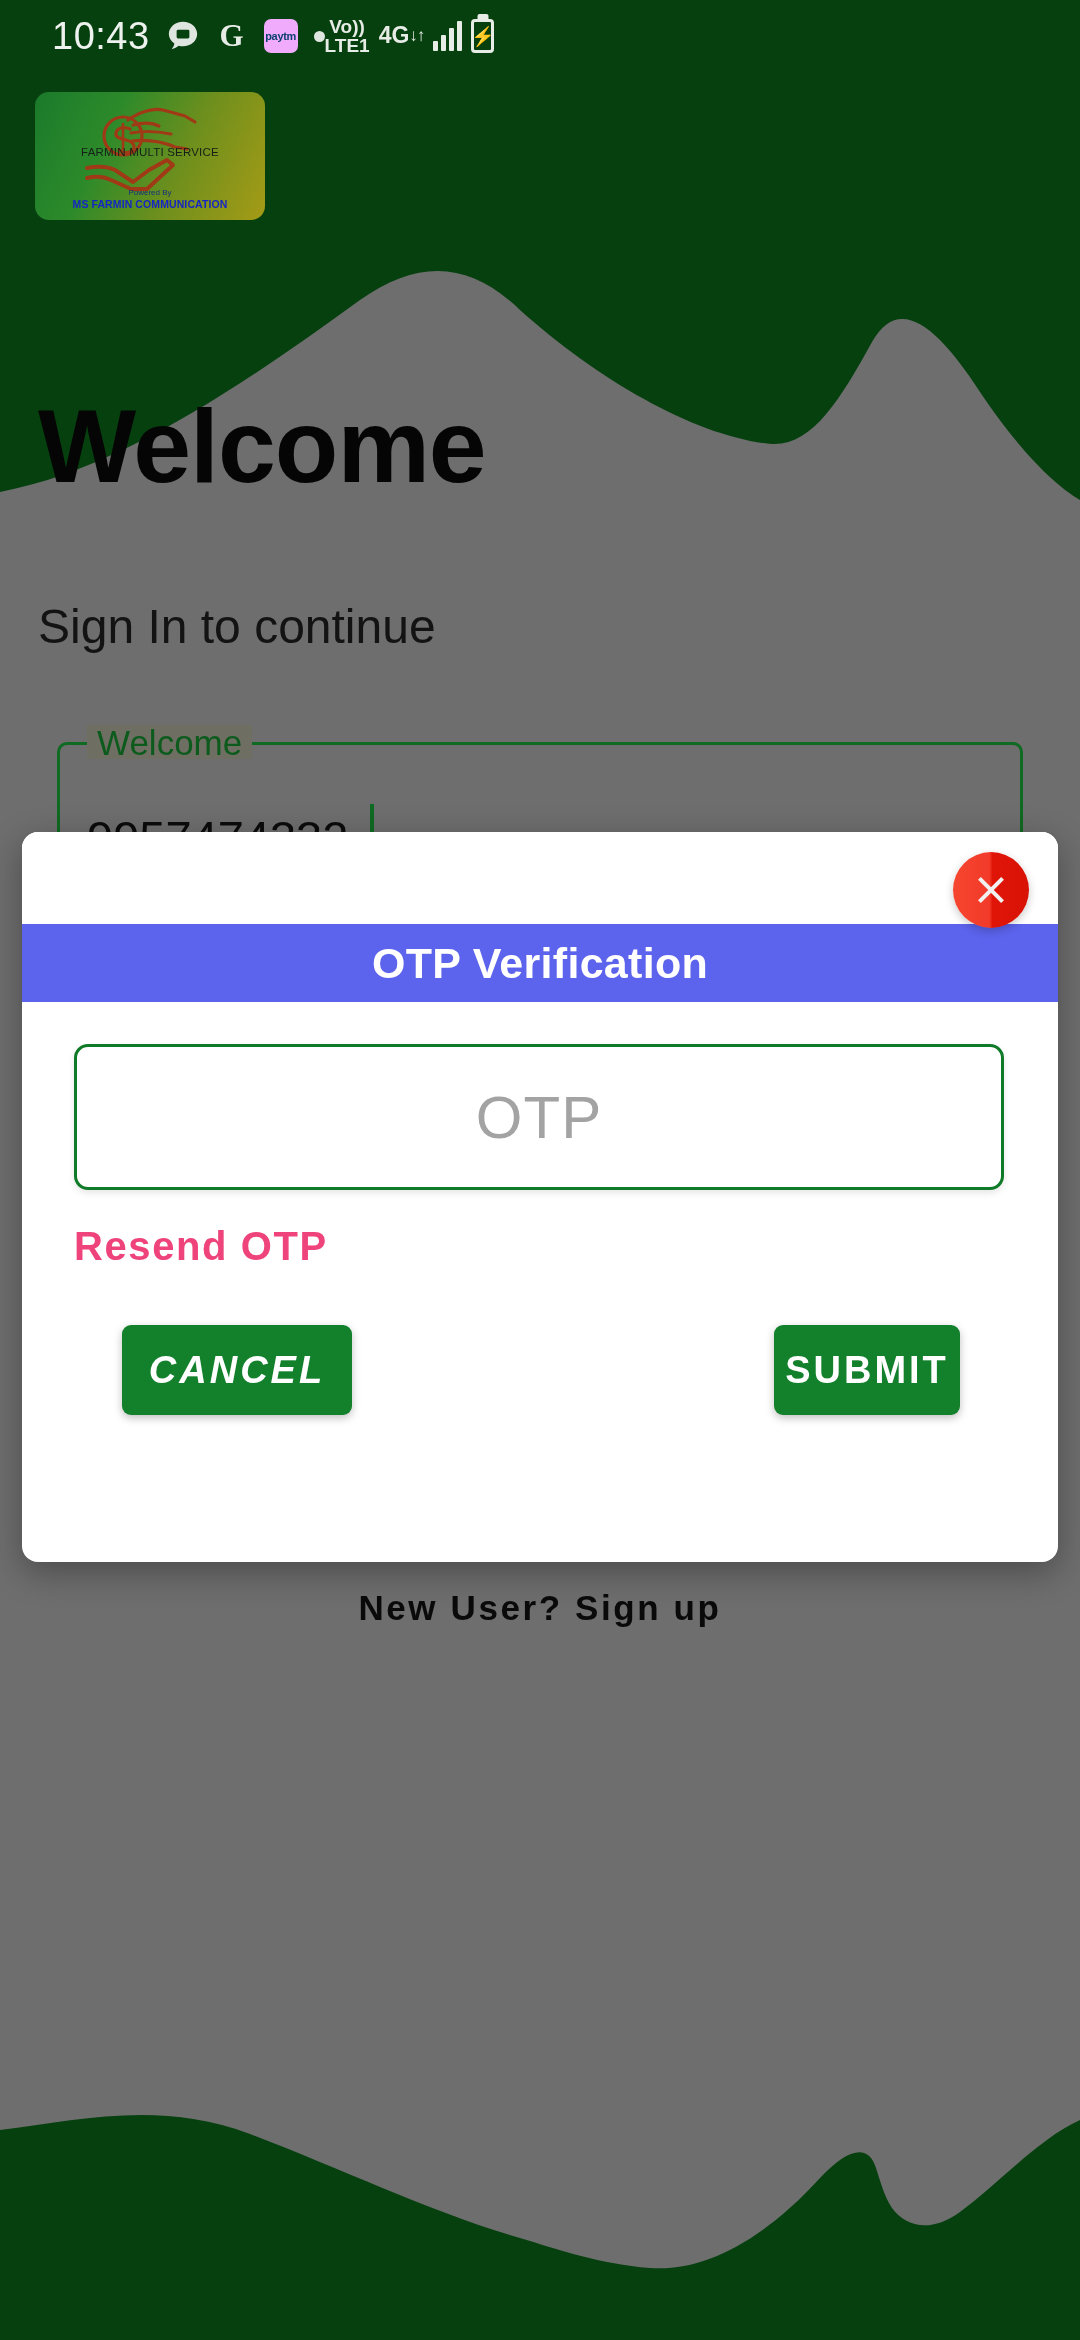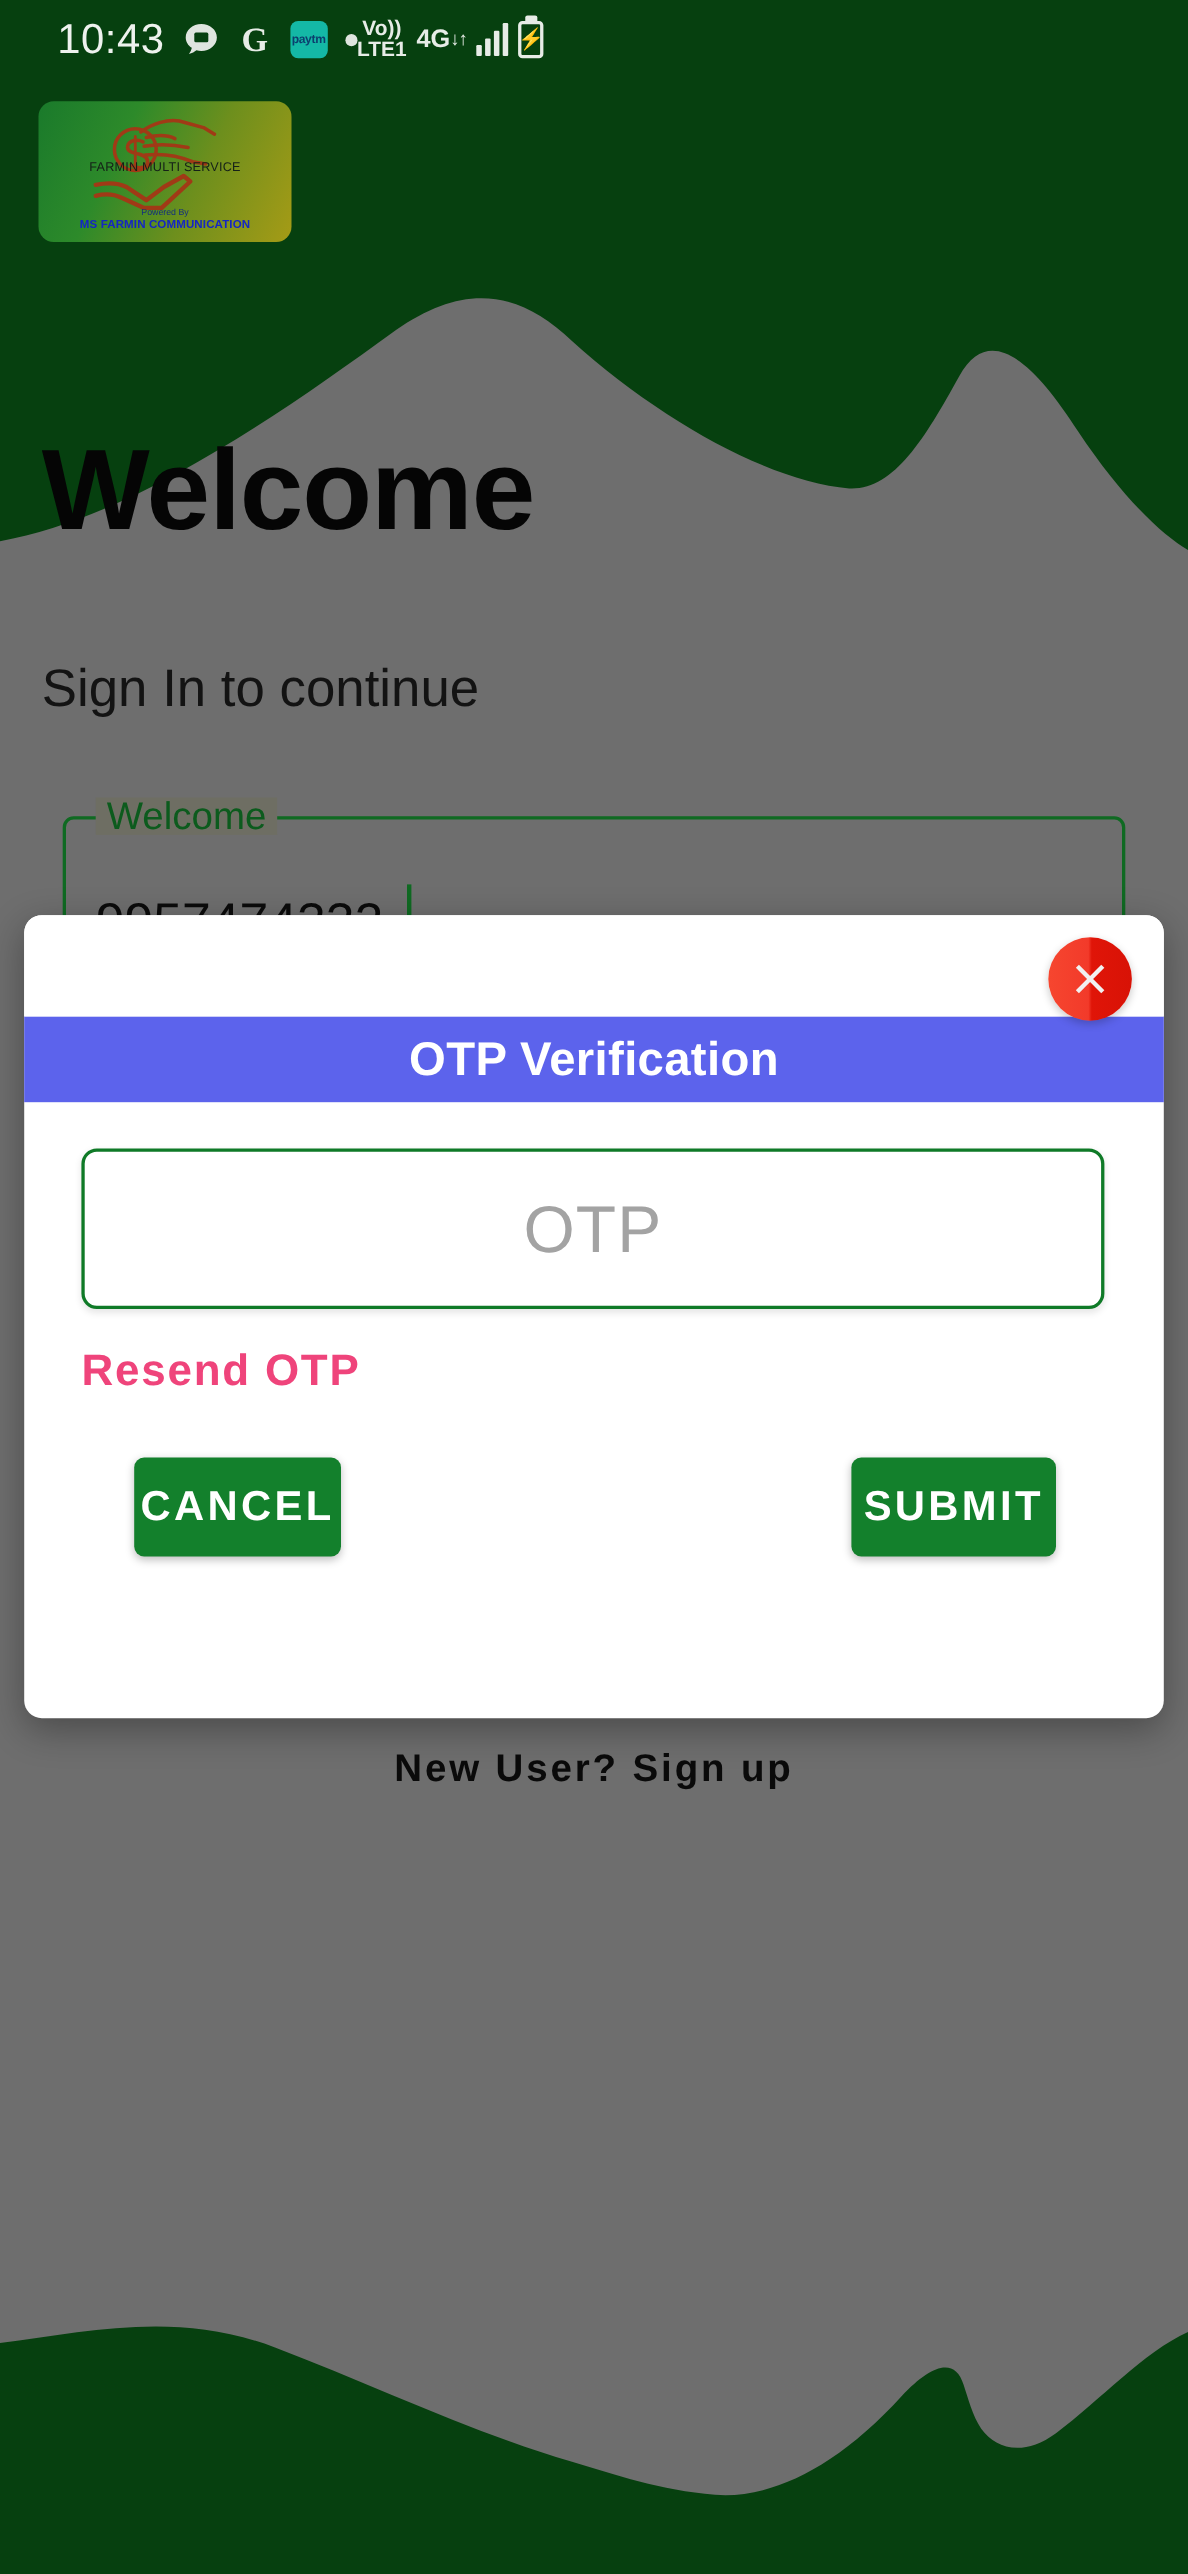--- a/index.html
+++ b/index.html
@@ -20,21 +20,21 @@
     position:absolute; top:0; left:0; width:1080px; height:72px;
     display:flex; align-items:center; 
     padding:0 26px 0 52px; color:#e7ece7; z-index:6;
   }
   .sb-left { display:flex; align-items:center; gap:16px; }
   .sb-time { font-size:38px; font-weight:400; letter-spacing:.5px; color:#eef2ee; }
   .sb-ic { display:inline-flex; align-items:center; justify-content:center; }
   .ic-msg { width:34px; height:34px; }
   .ic-g { width:32px; height:32px; font-size:31px; font-weight:700;
           font-family:"Liberation Serif", serif; color:#e7ece7; line-height:32px; }
-  .ic-paytm { width:34px; height:34px; background:#14b8a6; border-radius:7px;
+  .ic-paytm { width:34px; height:34px; background:#f0abfc; border-radius:7px;
               display:flex; align-items:center; justify-content:center;
               font-size:11px; font-weight:700; color:#0b3f6e; letter-spacing:-.3px; }
   .ic-dot { width:11px; height:11px; border-radius:50%; background:#dfe5df; }
   .sb-right { display:flex; align-items:center; gap:9px; }
   .volte { display:flex; flex-direction:column; align-items:center; line-height:1.02;
            font-size:19px; font-weight:600; color:#e7ece7; }
   .fourg { display:flex; flex-direction:row; align-items:center; line-height:1.02; }
   .fourg .g-t { font-size:23px; font-weight:600; color:#e7ece7; }
   .fourg .g-a { font-size:17px; color:#e7ece7; letter-spacing:-1px; }
   .bars { display:flex; align-items:flex-end; gap:3px; height:30px; }
@@ -138,21 +138,21 @@
   #dialog-actions {
     display:flex; justify-content:space-between; padding:56px 18px 0 48px;
   }
   .dlg-btn {
     height:90px; background:#13802c; border-radius:9px; color:#fff;
     display:flex; align-items:center; justify-content:center;
     font-size:38px; font-weight:700; letter-spacing:3px;
     box-shadow:0 3px 8px rgba(0,0,0,.25); border:none;
     font-family:"Liberation Sans", sans-serif;
   }
-  #cancel-button { width:188px; }
+  #cancel-button { width:230px;font-style:italic; }
   #submit-button { width:186px; margin-right:28px; }
 </style>
 </head>
 <body>
 
 <div id="bg-green"></div>
 
 <svg id="scrim-svg" viewBox="0 0 1080 2340" preserveAspectRatio="none">
 
   <path d="

